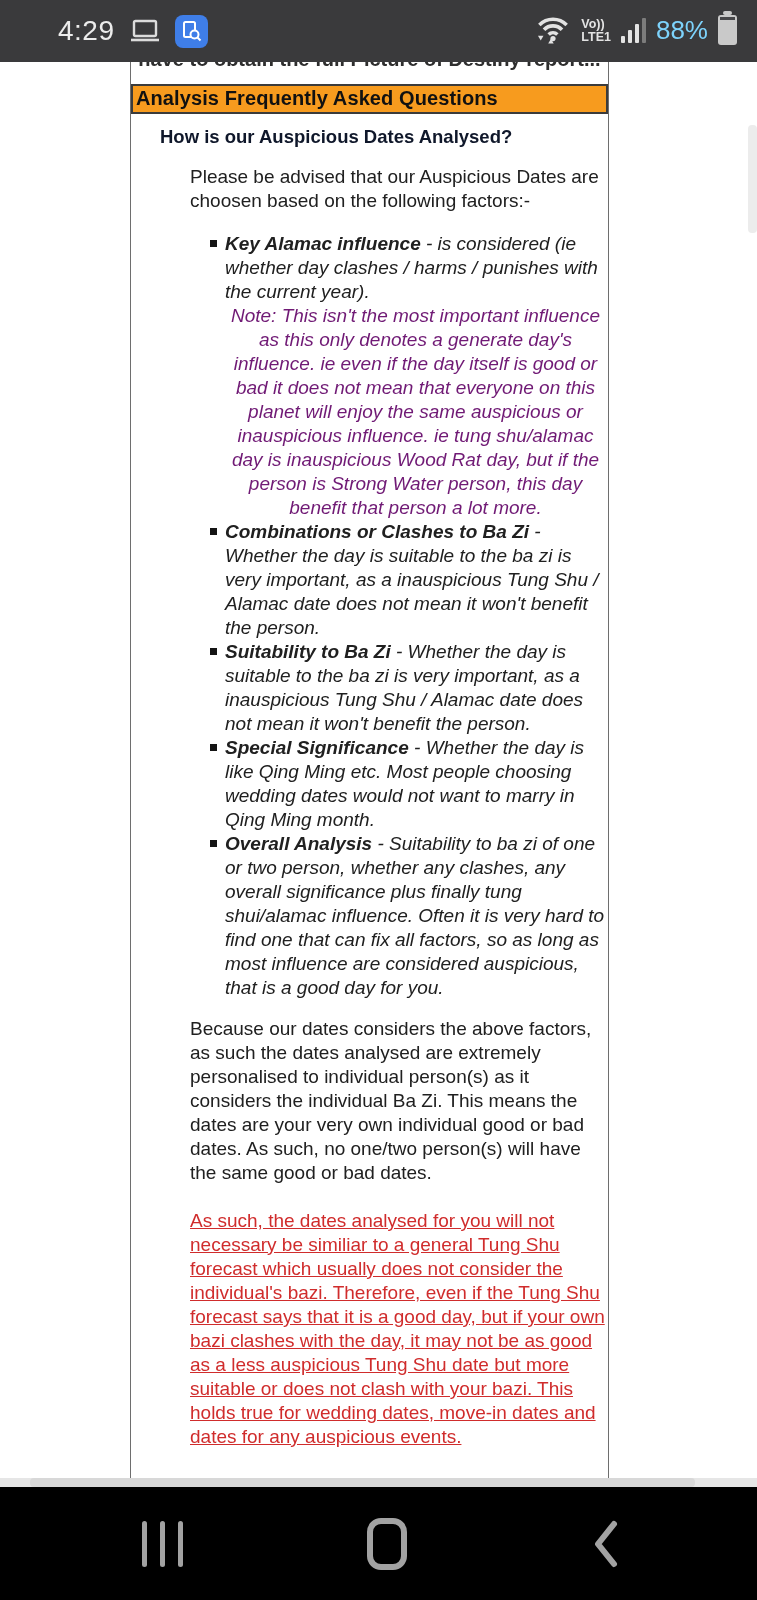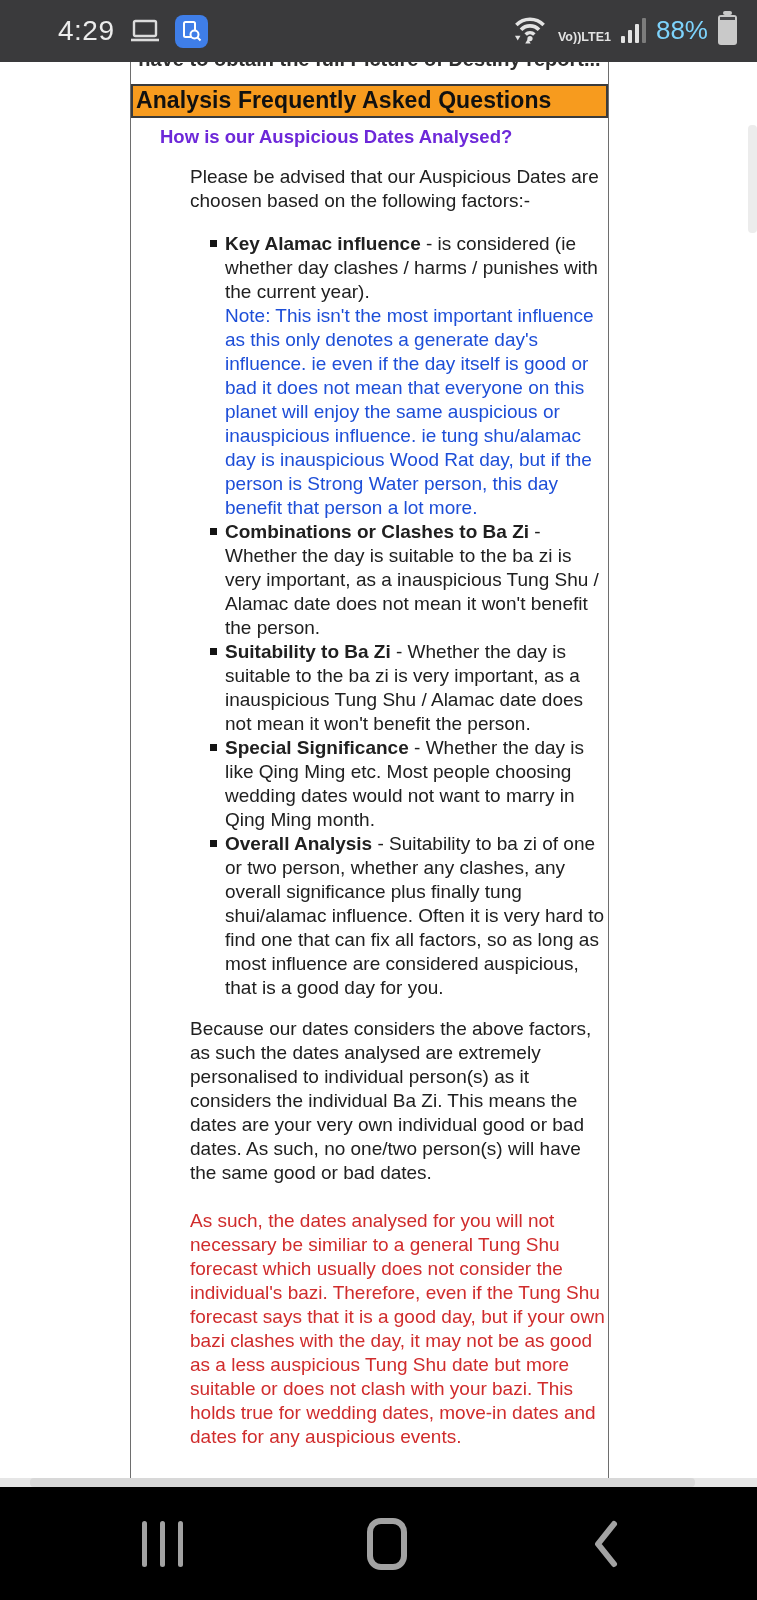--- a/index.html
+++ b/index.html
@@ -13,50 +13,50 @@
     background:#3a3a3c;display:flex;align-items:center;z-index:10;
     color:#ececec;
     padding-left:8px;
   }
   .sb-left{display:flex;align-items:center;gap:15px;padding-left:50px;}
   .sb-time{font-size:28px;letter-spacing:.5px;color:#ececec;}
   .icon-wrap{display:flex;align-items:center;}
   .app-badge{width:33px;height:33px;border-radius:8px;background:#3f7ee8;
     display:flex;align-items:center;justify-content:center;}
   .sb-right{margin-left:auto;display:flex;align-items:flex-end;gap:10px;padding-right:28px;}
-  .volte{display:flex;font-size:12.5px;font-weight:bold;
+  .volte{display:flex;flex-direction:column;font-size:12.5px;font-weight:bold;
     line-height:13px;color:#e3e3e3;margin-bottom:4px;}
   .sig{display:flex;align-items:flex-end;gap:3px;margin-bottom:5px;}
   .sig i{display:block;width:4px;border-radius:1px;background:#e3e3e3;}
   .sig i.b1{height:7px;} .sig i.b2{height:13px;} .sig i.b3{height:19px;}
   .sig i.b4{height:25px;background:#7c7c7c;}
   .sb-pct{font-size:26px;color:#7dd3fc;margin-bottom:2px;}
   .batt{width:19px;height:30px;background:#c9c9c9;border-radius:3px;position:relative;margin-bottom:3px;}
   .batt::before{content:'';position:absolute;top:-4px;left:5px;width:9px;height:4px;
     background:#c9c9c9;border-radius:2px;}
   .batt::after{content:'';position:absolute;top:2px;left:2px;right:2px;height:3px;background:#47474a;}
   
   .col-frame{position:absolute;left:130px;top:62px;width:477px;height:1416px;
     border-left:1px solid #6e6e6e;border-right:1px solid #6e6e6e;z-index:1;}
   .clipped-line{position:absolute;top:48px;left:131px;width:477px;z-index:2;
     text-align:center;font-size:20px;font-weight:bold;color:#2e2e2e;white-space:nowrap;overflow:hidden;}
   .faq-header{position:absolute;top:84px;left:131px;width:477px;box-sizing:border-box;z-index:3;
     background:#f79b1e;border:2px solid #3b3b3b;color:#111;
-    font-size:23px;font-weight:bold;padding:1px 3px 2px 3px;letter-spacing:.1px;}
+    font-size:20px;font-weight:bold;padding:1px 3px 2px 3px;letter-spacing:.1px;}
   .question{position:absolute;top:126px;left:160px;z-index:3;
-    color:#6d28d9;font-size:18.5px;font-weight:bold;}
+    color:#0f172a;font-size:18.5px;font-weight:bold;}
   .body-text{position:absolute;top:157px;left:190px;width:416px;z-index:3;
     font-size:19px;line-height:24px;color:#202020;margin-top:8px;}
   .body-text p{margin:0;}
   .body-text p.because{margin-top:17px;}
-  .body-text p.disclaimer{margin-top:24px;color:#d02c2c;}
+  .body-text p.disclaimer{margin-top:24px;color:#d02c2c;text-decoration:underline;}
   ul.factors{margin:19px 0 0 0;padding:0 0 0 35px;list-style:none;}
-  ul.factors li{position:relative;}
+  ul.factors li{position:relative;font-style:italic;}
   ul.factors li::before{content:'';position:absolute;left:-15px;top:8px;width:7px;height:7px;background:#141414;}
-  .note{display:block;color:#1d4ed8;}
+  .note{display:block;color:#701a75;text-align:center;}
   
   .v-scrollbar{position:absolute;right:0;top:125px;width:9px;height:108px;
     background:#ececec;border-radius:4px;z-index:4;}
   .h-scroll-track{position:absolute;left:0;top:1478px;width:757px;height:9px;background:#e6e6e6;z-index:4;}
   .h-scroll-thumb{position:absolute;left:30px;top:0;width:665px;height:9px;background:#d8d8d8;border-radius:4px;}
   
   .nav-bar{position:absolute;left:0;top:1487px;width:757px;height:113px;background:#000;
     display:flex;align-items:center;justify-content:space-between;
     box-sizing:border-box;padding:0 138px 0 142px;z-index:10;}
   .nav-btn{background:transparent;border:none;padding:0;margin:0;cursor:pointer;

